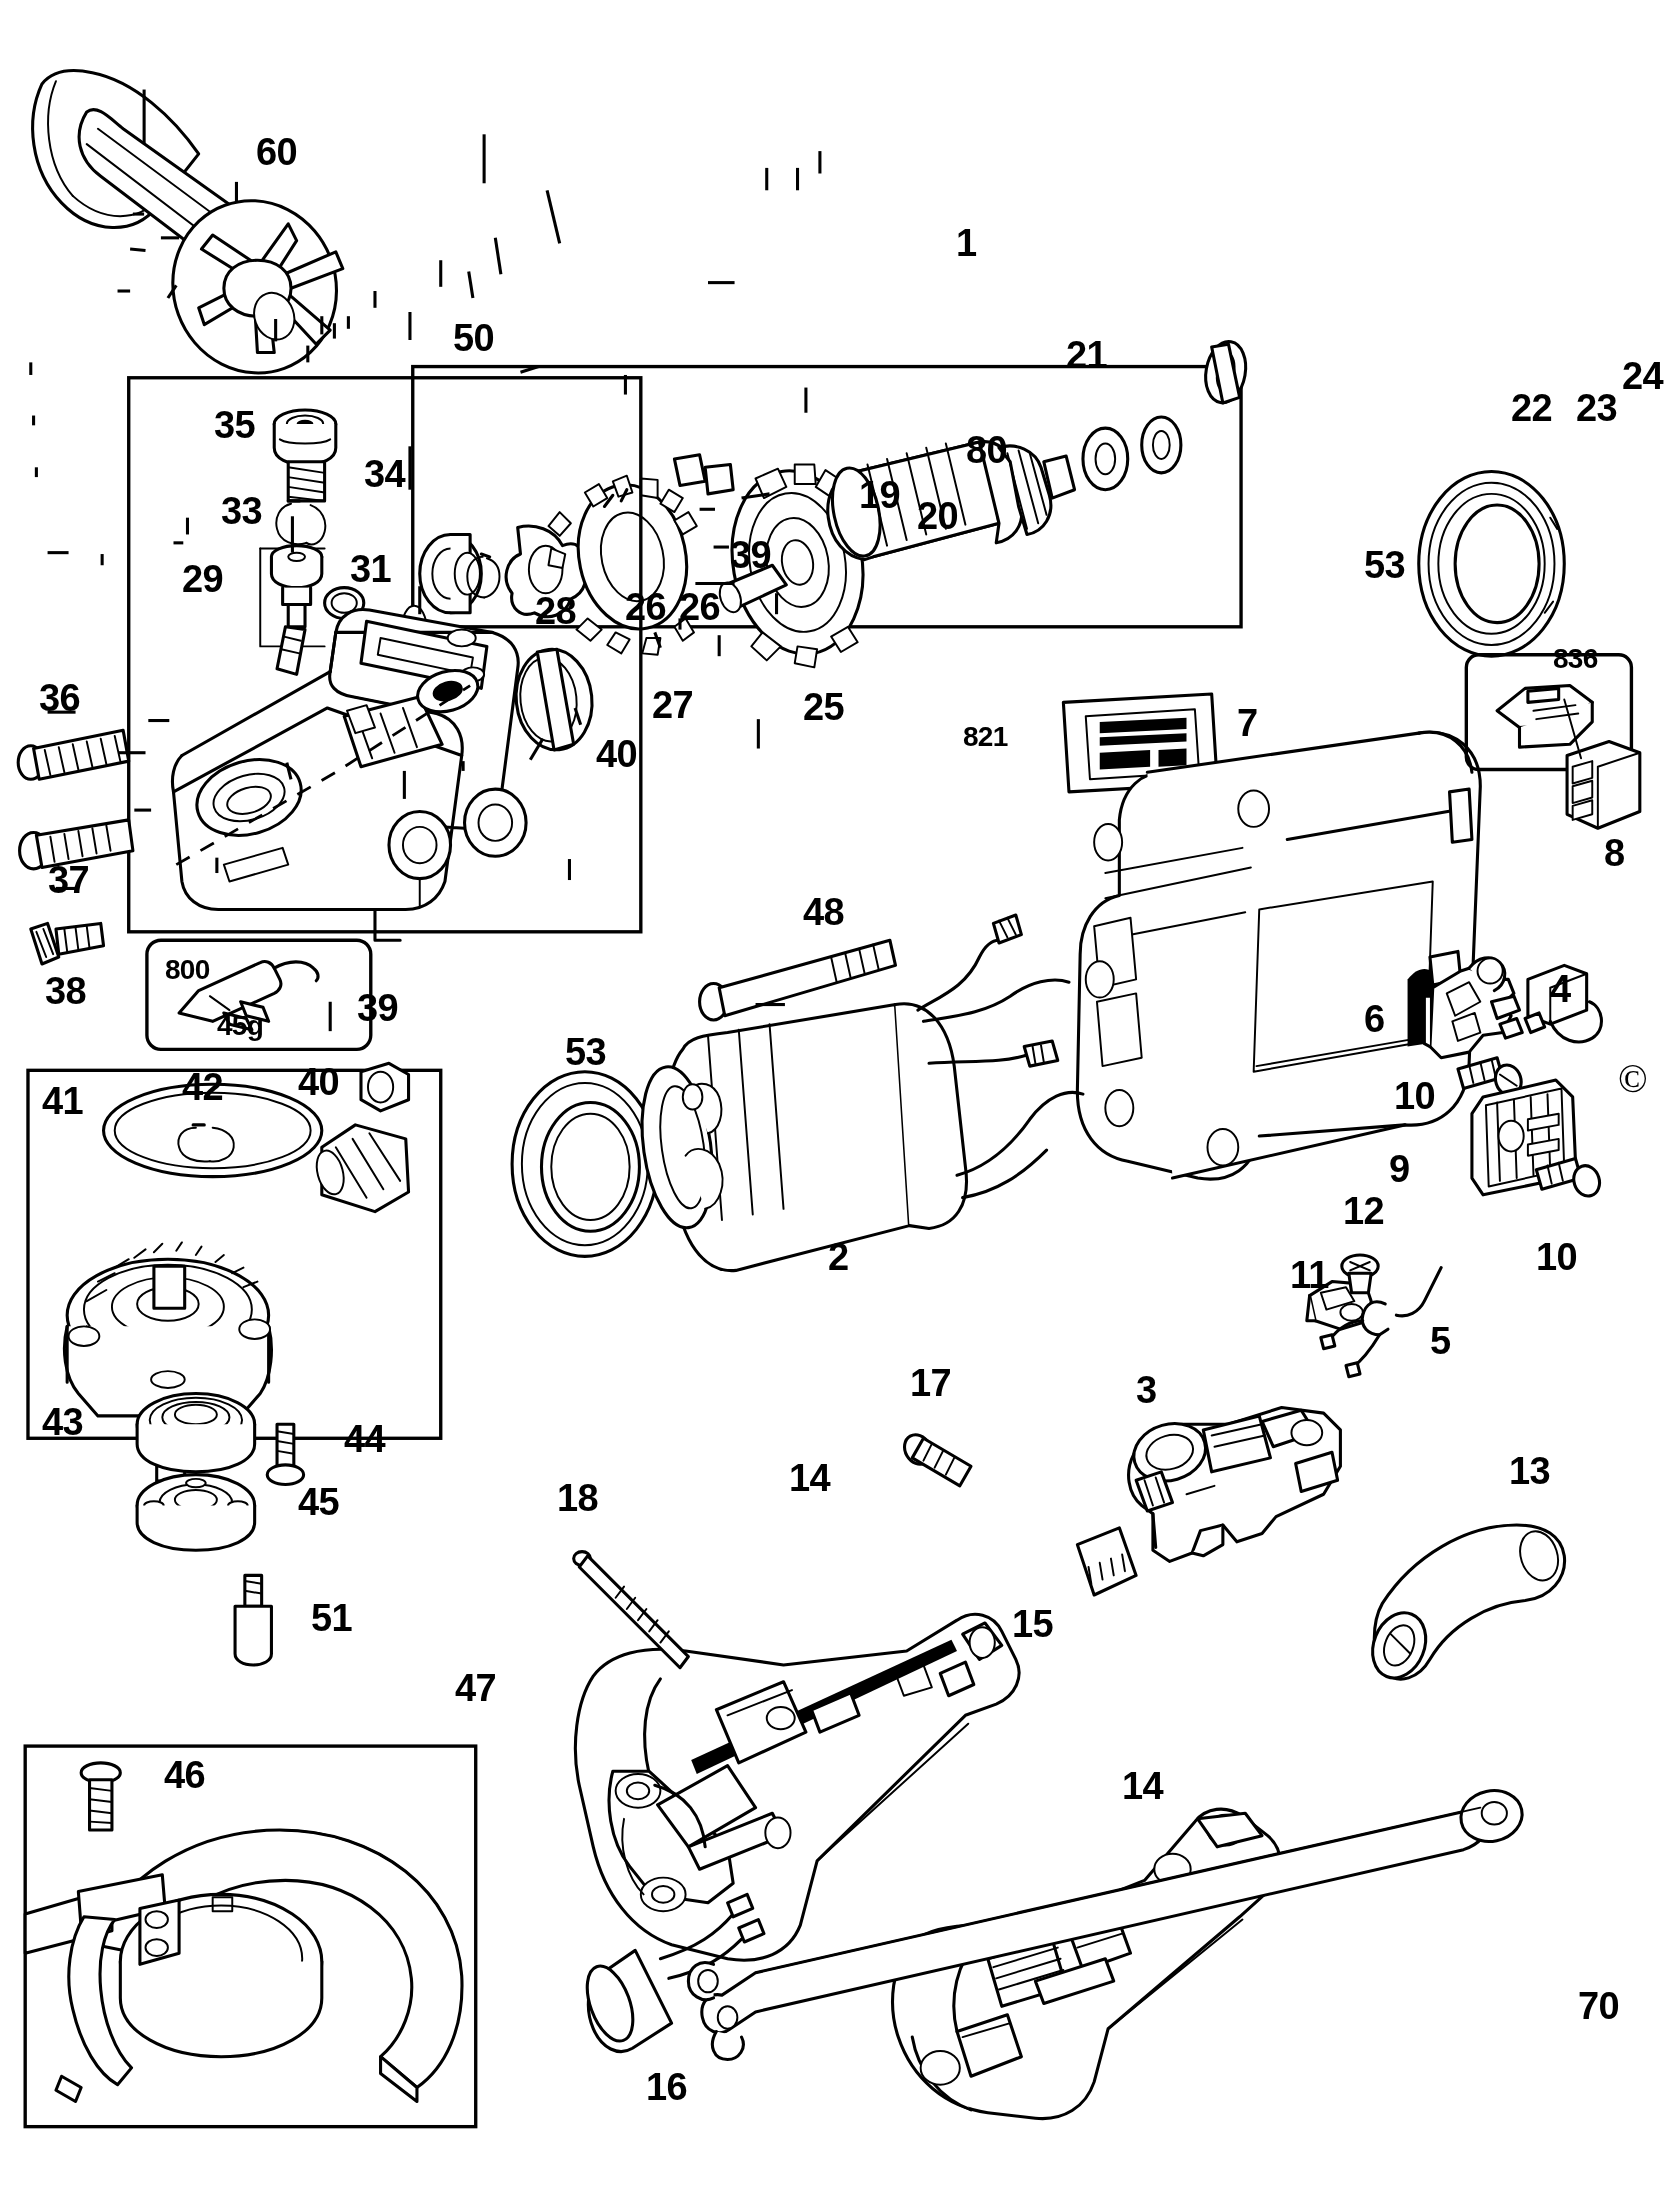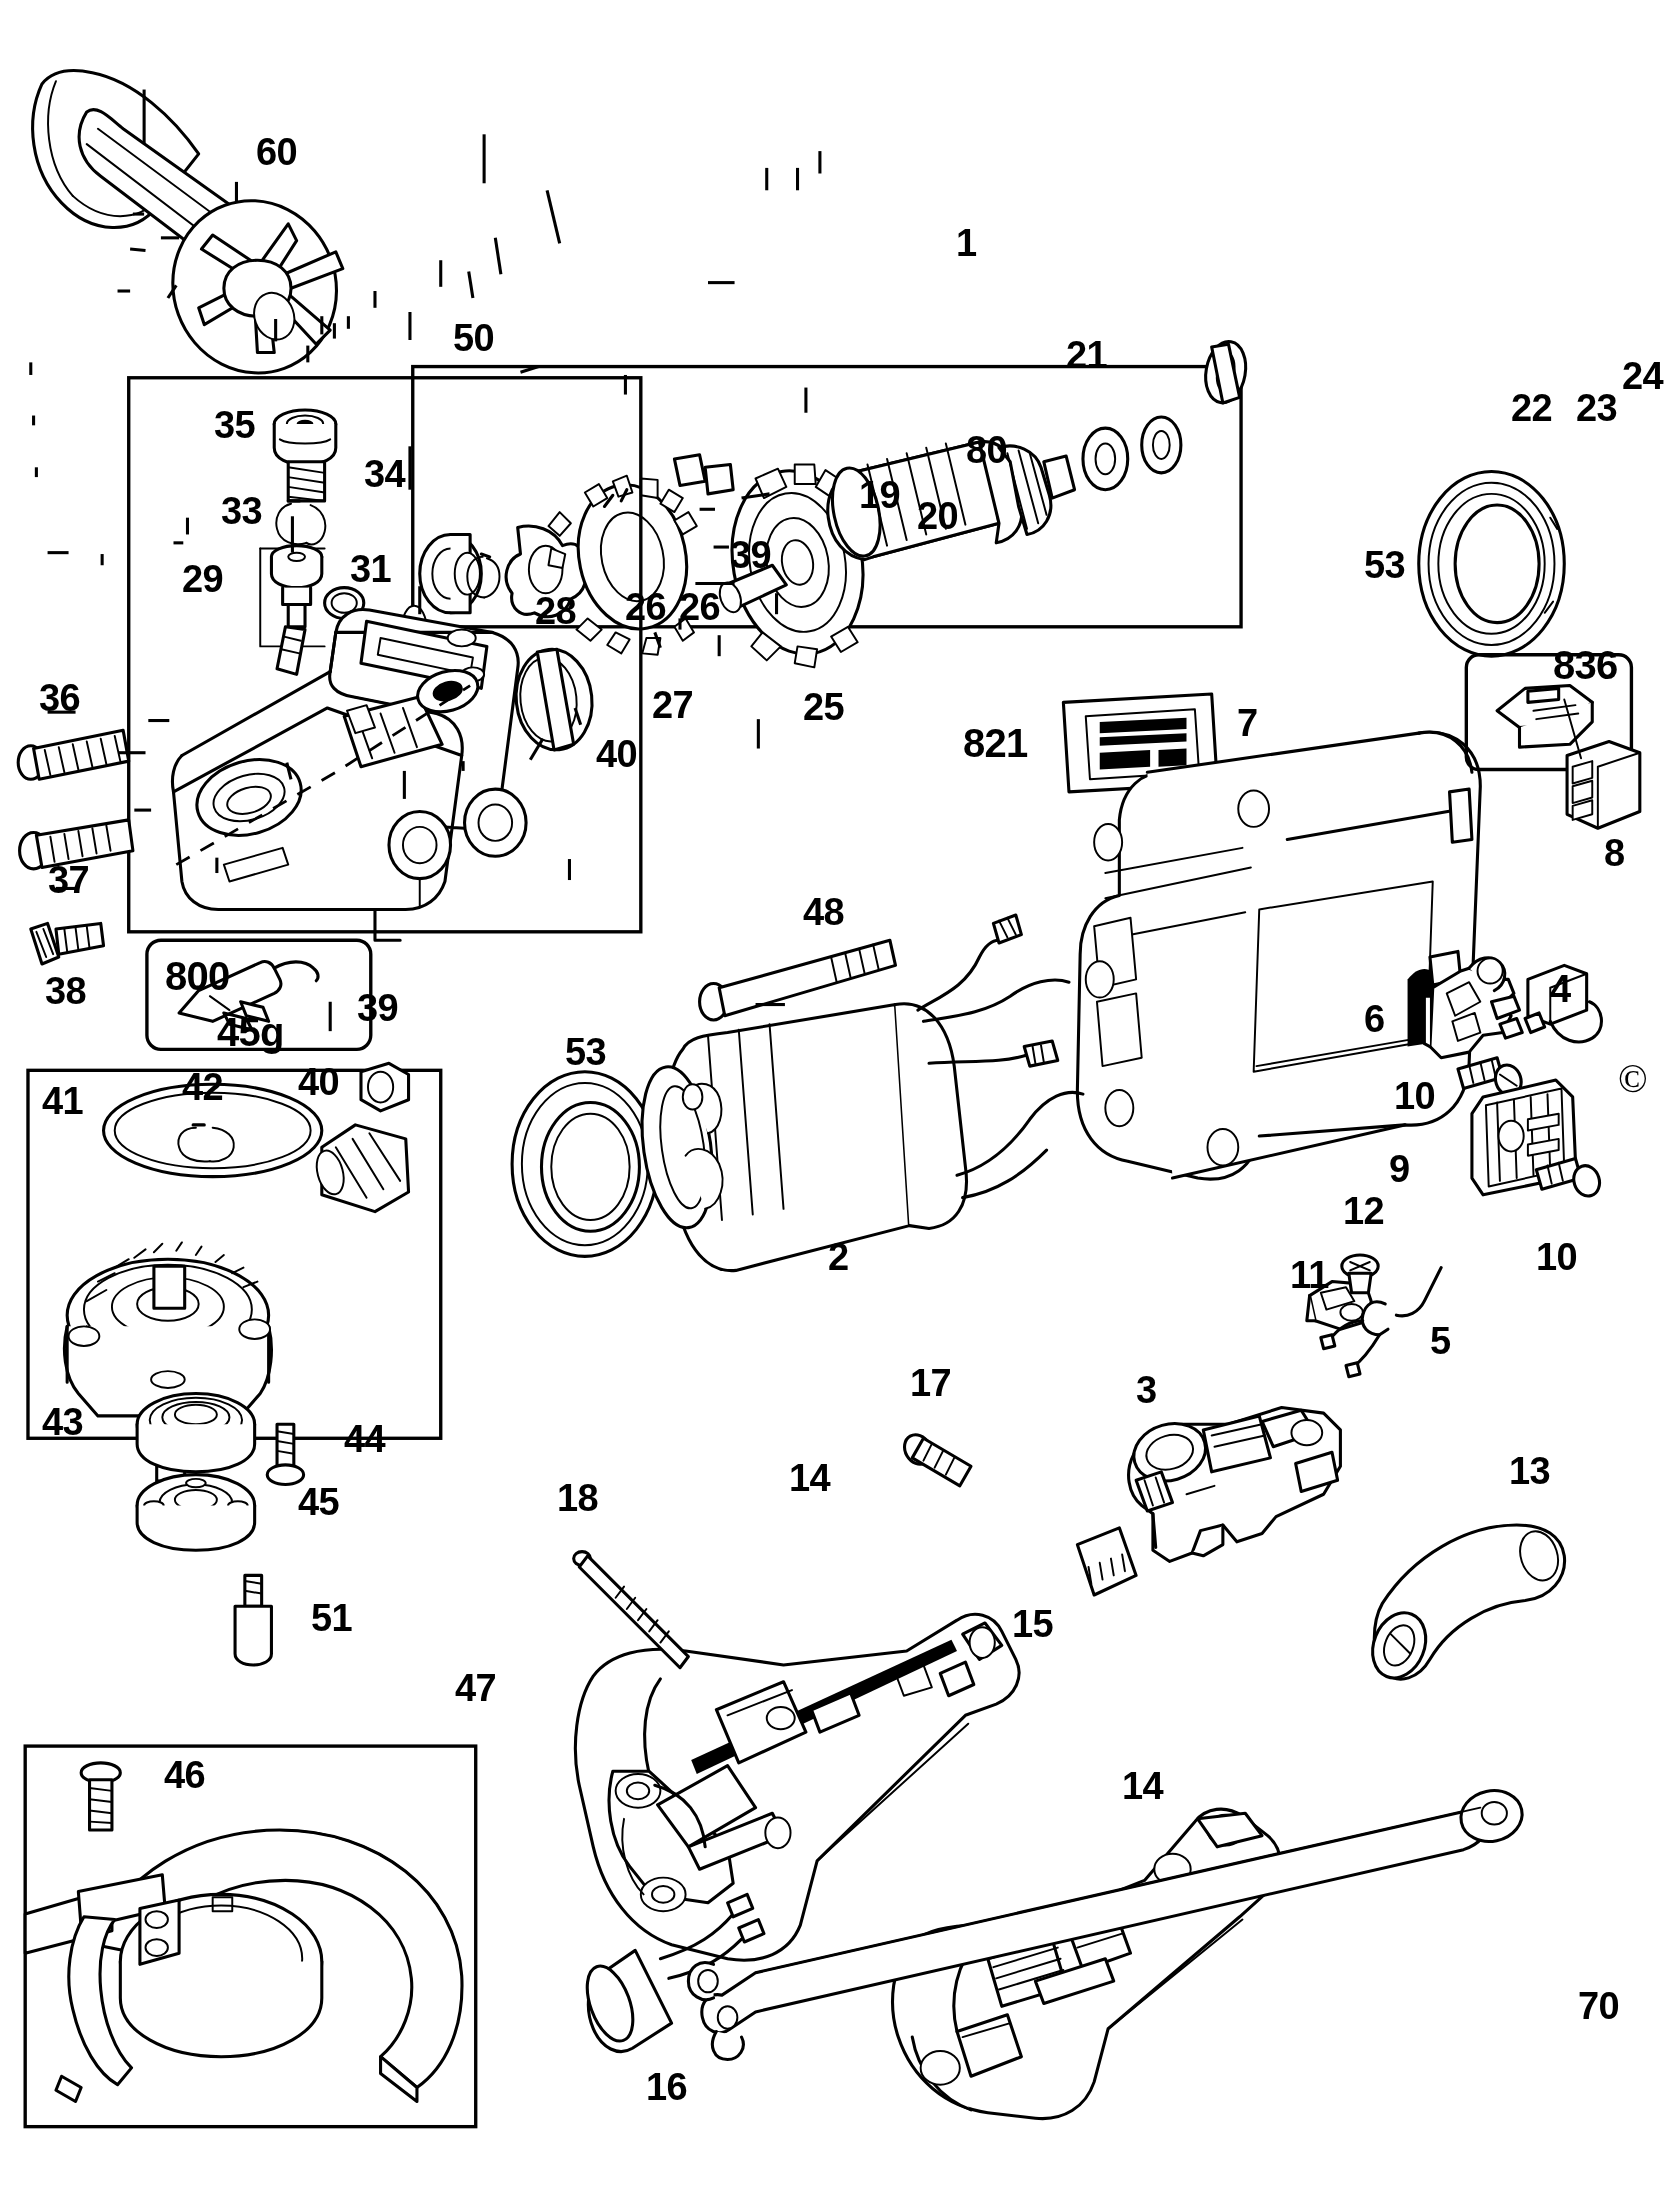--- a/index.html
+++ b/index.html
@@ -16,21 +16,21 @@
   .lbl{
     position:absolute;
     font-family:"Liberation Sans",sans-serif;
     font-weight:bold;
     font-size:38px;
     color:#000;
     line-height:1;
     white-space:nowrap;
     letter-spacing:-0.7px;
   }
-  .lbl.sm{font-size:40px;}
+  .lbl.sm{font-size:28px;}
   .copy{
     position:absolute;
     font-family:"Liberation Serif",serif;
     font-size:39px;
     color:#000;
   }
 </style>
 </head>
 <body>
 

